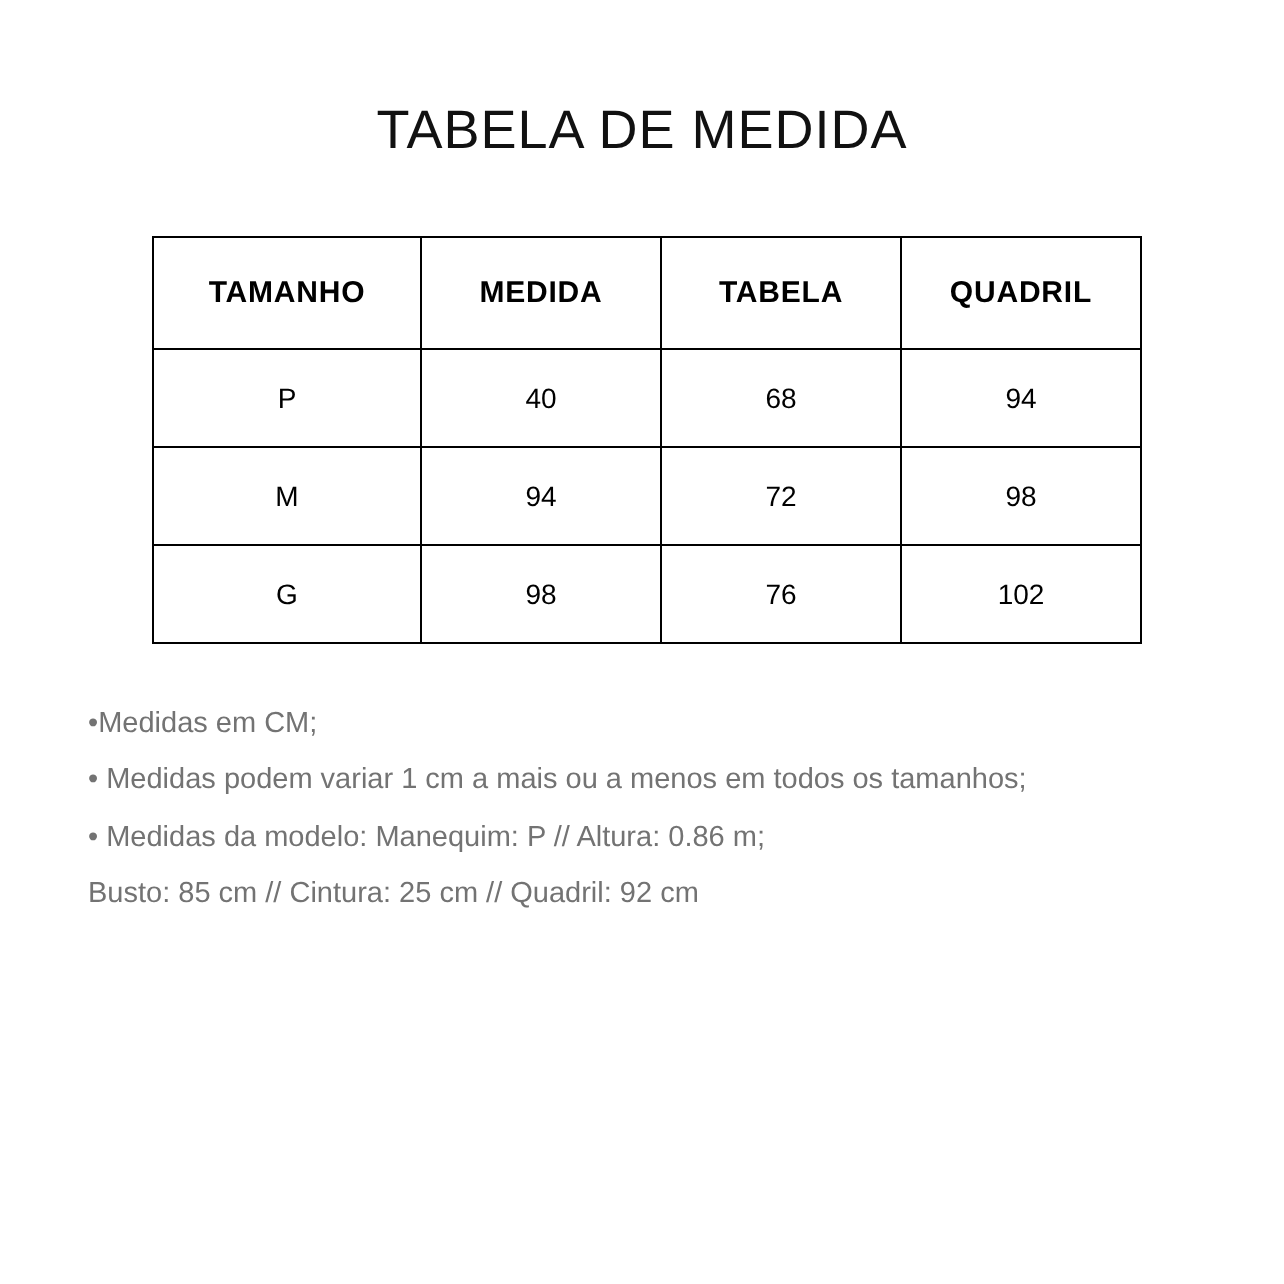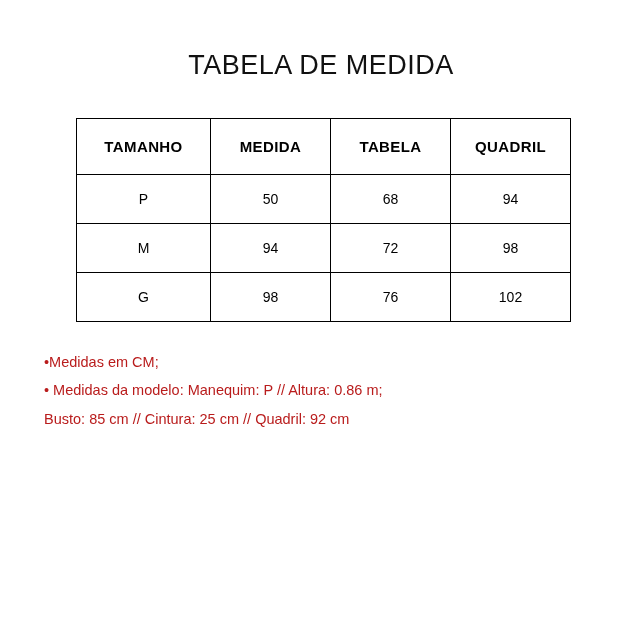--- a/index.html
+++ b/index.html
@@ -57,21 +57,21 @@
   }
   table.size-table col.c0 { width: 134px; }
   table.size-table col.c1 { width: 120px; }
   table.size-table col.c2 { width: 120px; }
   table.size-table col.c3 { width: 120px; }
 
   .notes {
     margin: 26px 44px 0 44px;
     font-size: 14.5px;
     line-height: 1.95;
-    color: #b91c1c;
+    color: #737373;
   }
   .notes .note-line {
     white-space: normal;
   }
 </style>
 </head>
 <body>
 
 <div class="page">
 
@@ -89,21 +89,21 @@
         <tr>
           <th>TAMANHO</th>
           <th>MEDIDA</th>
           <th>TABELA</th>
           <th>QUADRIL</th>
         </tr>
       </thead>
       <tbody>
         <tr>
           <td>P</td>
-          <td>50</td>
+          <td>40</td>
           <td>68</td>
           <td>94</td>
         </tr>
         <tr>
           <td>M</td>
           <td>94</td>
           <td>72</td>
           <td>98</td>
         </tr>
         <tr>
@@ -111,17 +111,18 @@
           <td>98</td>
           <td>76</td>
           <td>102</td>
         </tr>
       </tbody>
     </table>
   </div>
 
   <div class="notes">
     <div class="note-line">•Medidas em CM;</div>
+    <div class="note-line">• Medidas podem variar 1 cm a mais ou a menos em todos os tamanhos;</div>
     <div class="note-line">• Medidas da modelo: Manequim: P // Altura: 0.86 m;</div>
     <div class="note-line">Busto: 85 cm // Cintura: 25 cm // Quadril: 92 cm</div>
   </div>
 
 </div>
 
 </body></html>

